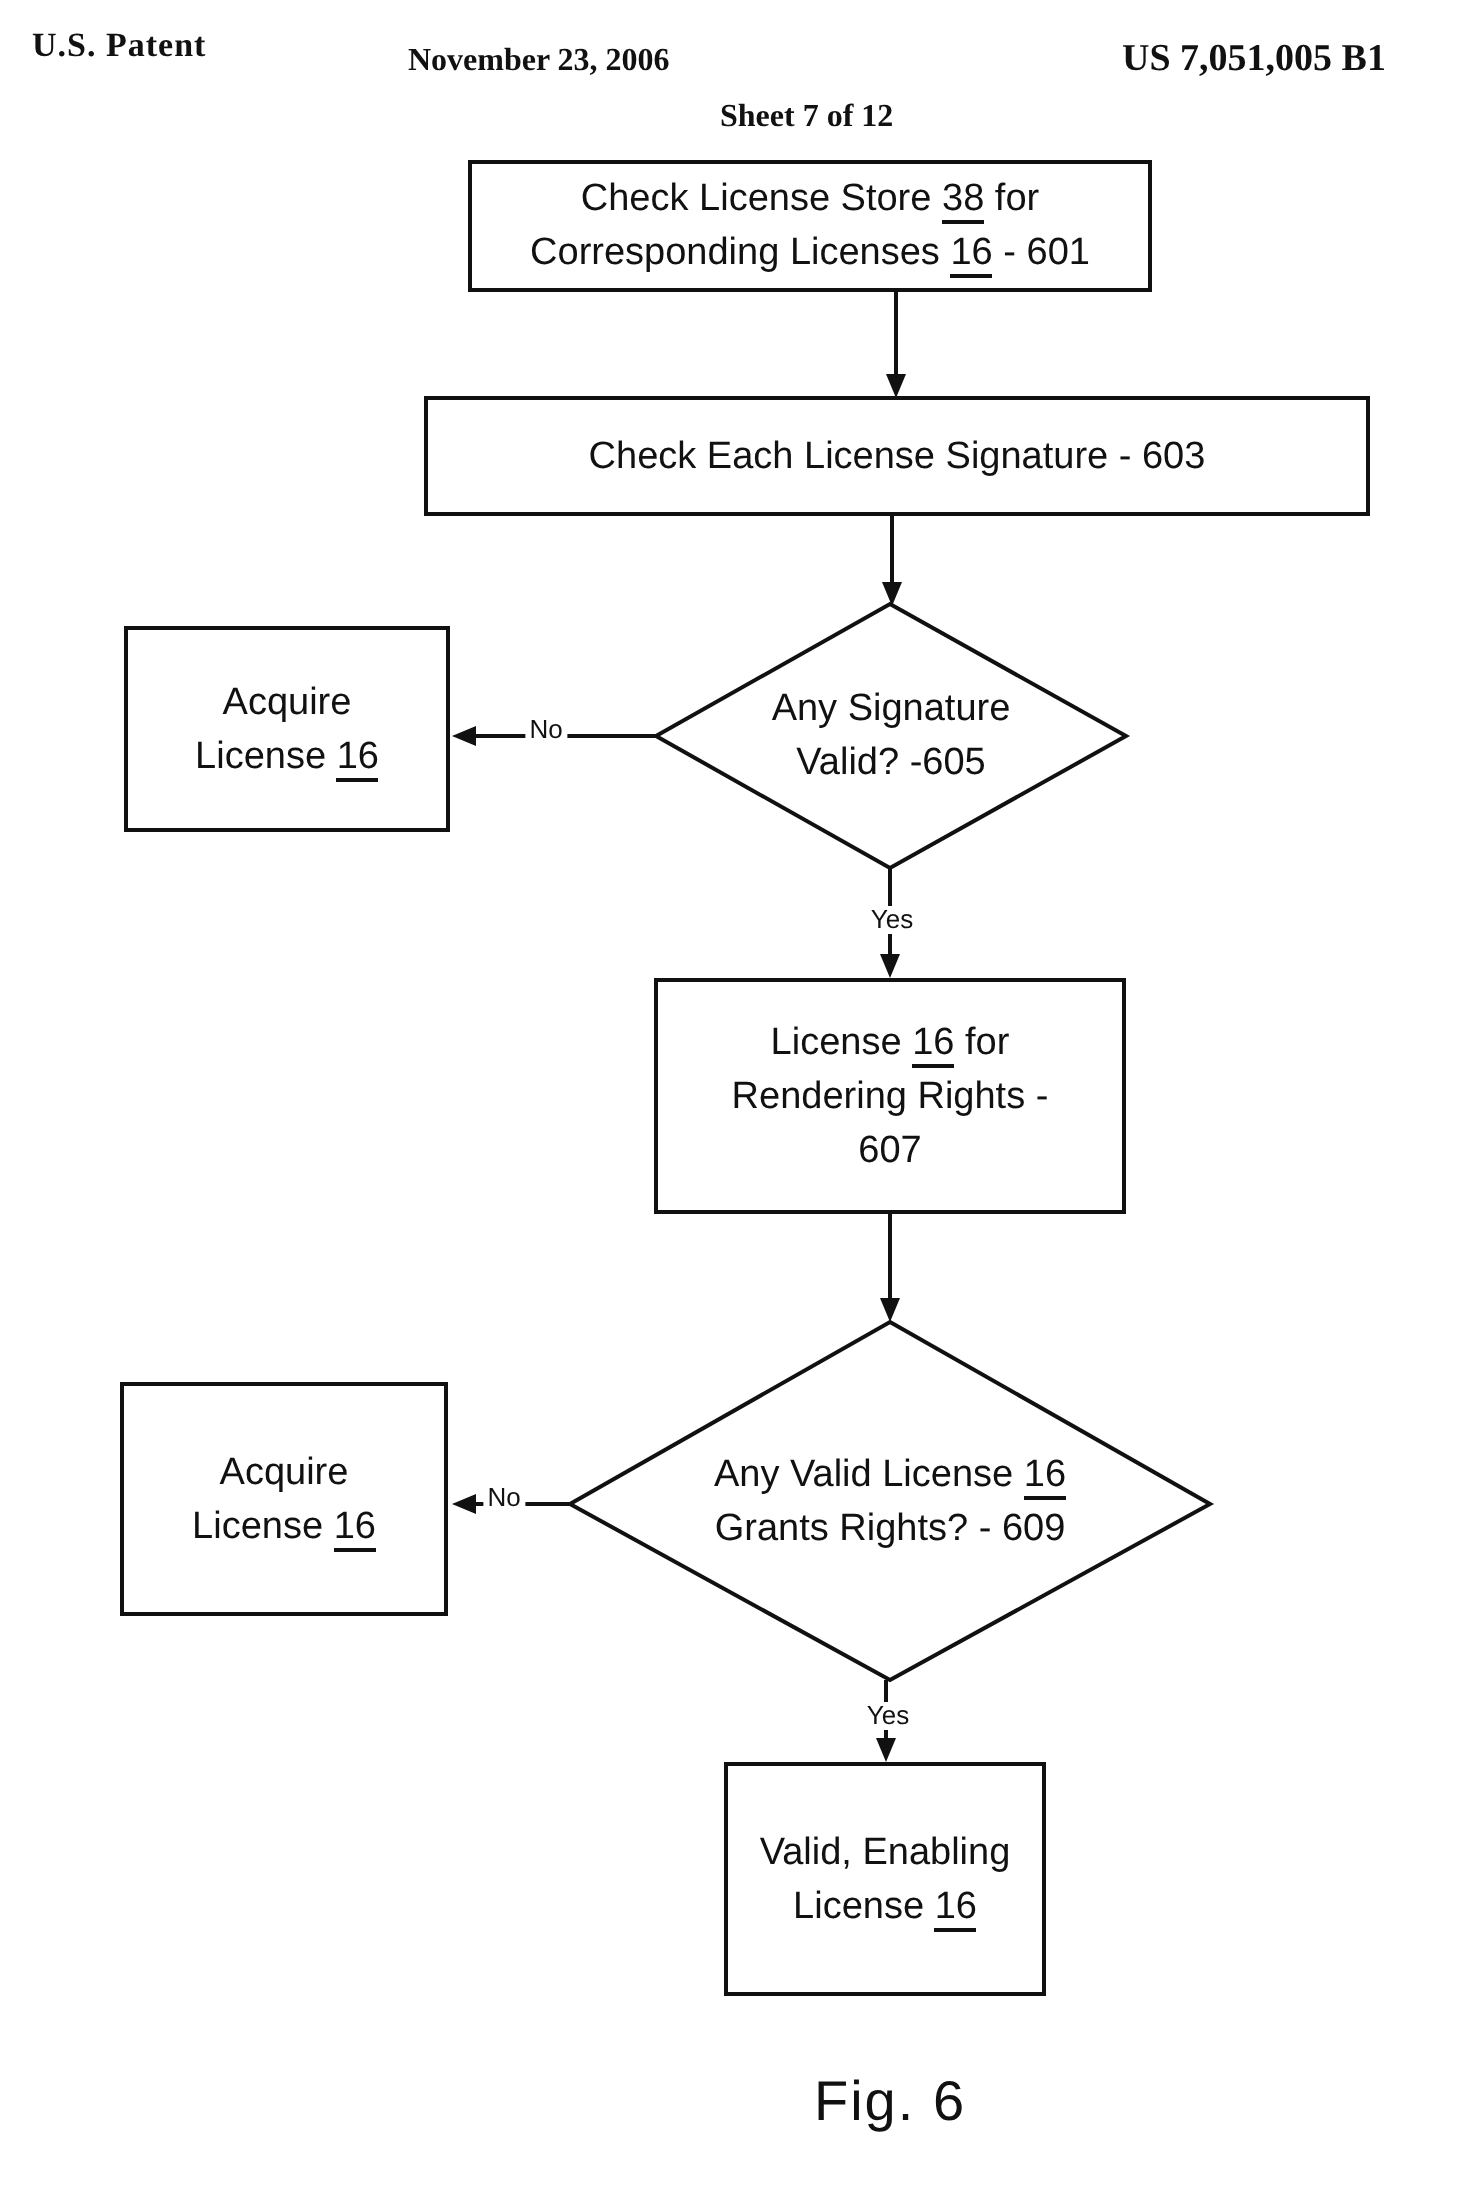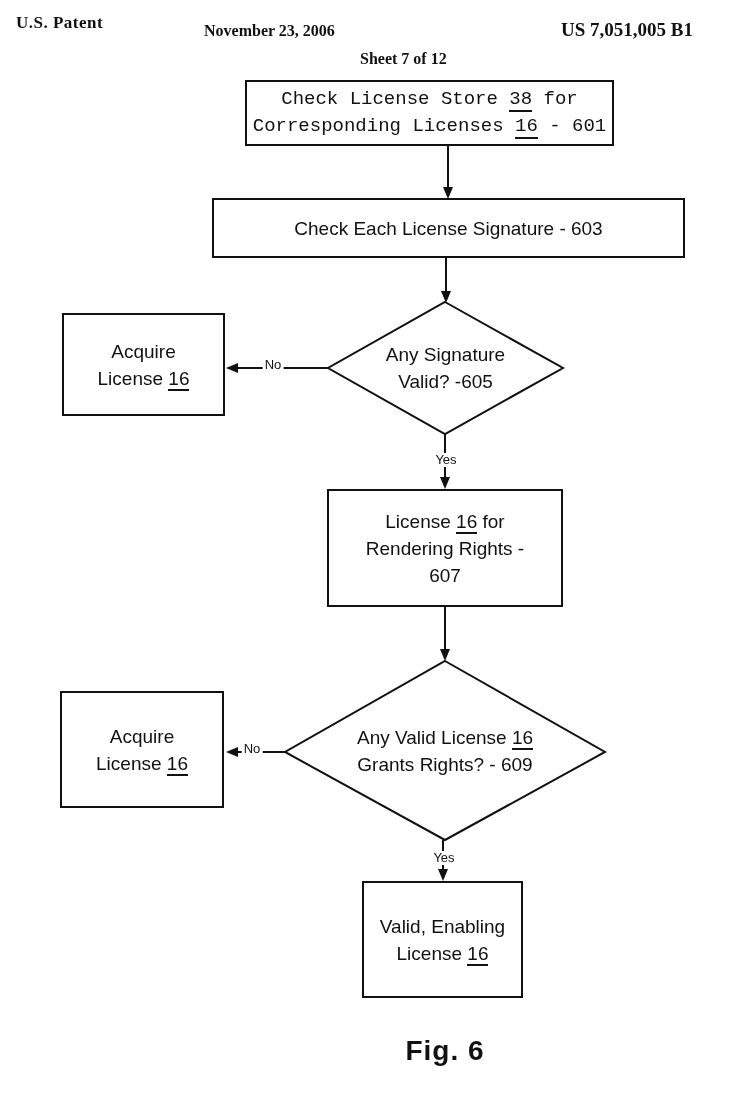--- a/index.html
+++ b/index.html
@@ -60,21 +60,21 @@
     background: #ffffff;
     padding: 0 2px;
     font-size: 13px;
     line-height: 14px;
   }
   #fig-caption {
     position: absolute;
     left: 370px; top: 1035px; width: 150px;
     text-align: center;
     font-size: 28px;
-    font-weight: bold;
+    font-weight: normal;
     letter-spacing: 1px;
     z-index: 2;
   }
 </style>
 </head>
 <body>
 
 <div id="page">
 
   <div class="hdr" id="hdr-patent">U.S. Patent</div>
@@ -103,21 +103,21 @@
 
     <polygon class="diamond" points="445,661 605,752 445,840 285,752"></polygon>
 
     <line x1="285" y1="752" x2="236" y2="752"></line>
     <polygon class="head" points="238,747 238,757 226,752"></polygon>
 
     <line x1="443" y1="840" x2="443" y2="871"></line>
     <polygon class="head" points="438,869 448,869 443,881"></polygon>
   </svg>
 
-  <div class="rect-node" style="left:245px; top:80px; width:369px; height:66px;font-family:Liberation Mono, monospace;">
+  <div class="rect-node" style="left:234px; top:80px; width:342px; height:66px;">
     <div><span>Check License Store</span> <span class="u">38</span> <span>for</span></div>
     <div><span>Corresponding Licenses</span> <span class="u">16</span> <span>- 601</span></div>
   </div>
 
   <div class="rect-node" style="left:212px; top:198px; width:473px; height:60px;">
     <div><span>Check Each License Signature - 603</span></div>
   </div>
 
   <div class="diamond-text" style="left:328px; top:302px; width:235px; height:132px;">
     <div><span>Any Signature</span></div>

